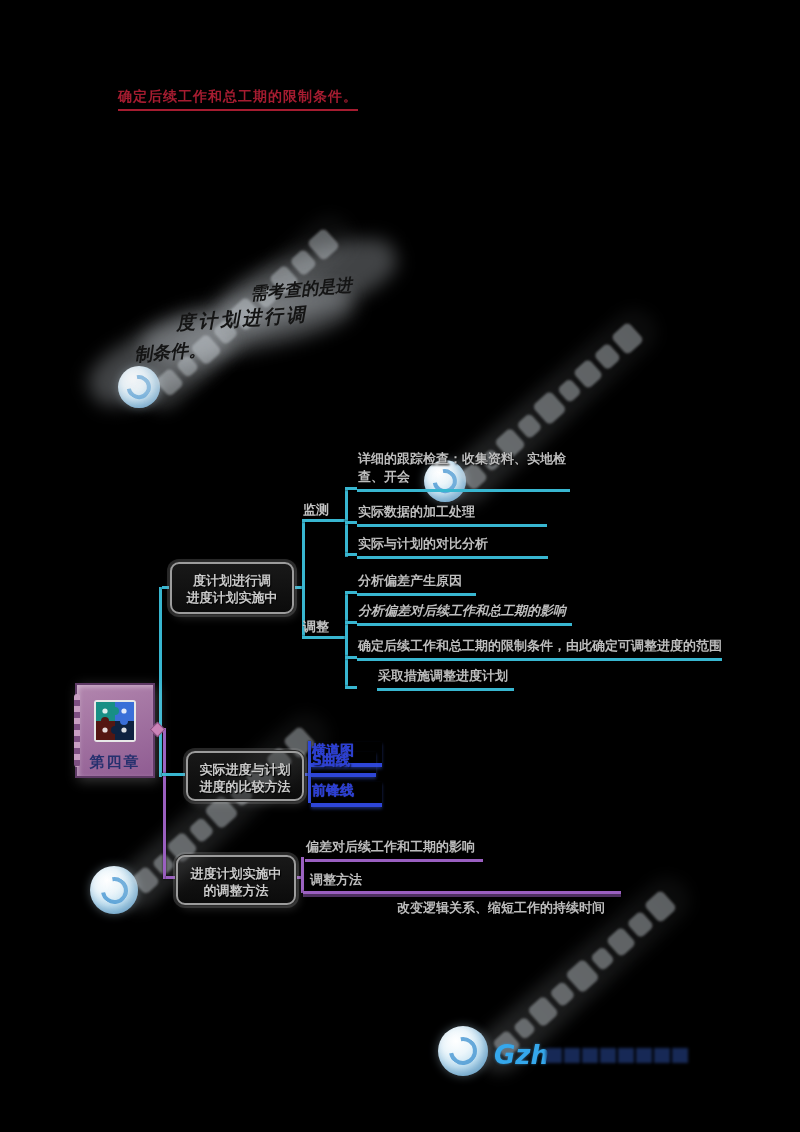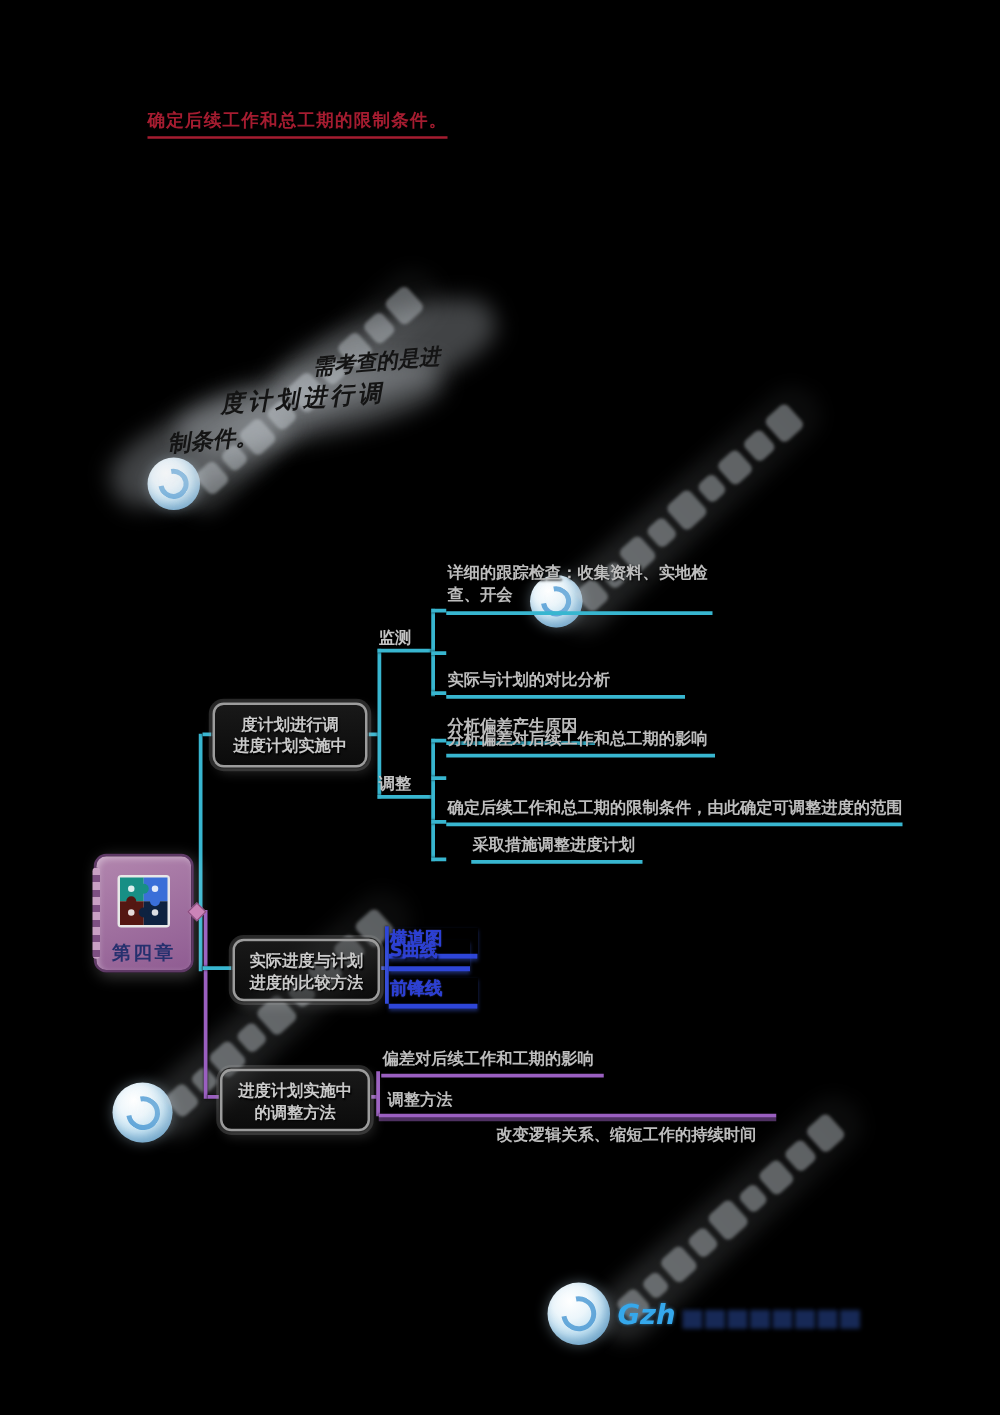--- a/index.html
+++ b/index.html
@@ -33,21 +33,21 @@
   .blue{background:#2e46d8;box-shadow:0 0 2px rgba(0,0,0,.9);}
   .purple{background:#9a5fc0;box-shadow:0 0 2px rgba(0,0,0,.9);}
 
   .node{position:absolute;box-sizing:border-box;border:2px solid #9c9c9c;border-radius:9px;
     background:linear-gradient(rgba(70,70,70,.35),rgba(25,25,25,.45));
     box-shadow:0 0 0 1px #2a2a2a, 0 0 0 3px rgba(150,150,150,.25), 3px 4px 9px rgba(255,255,255,.14);
     color:#c9c9c9;font-size:13px;font-weight:bold;text-align:center;line-height:17px;
     padding-top:8px;z-index:4;text-shadow:1px 1px 1px #000;}
   .node span{display:block;}
 
-  .root-node{position:absolute;box-sizing:border-box;border:2px solid #5f3a66;border-radius:10px;
+  .root-node{position:absolute;box-sizing:border-box;border:2px solid #5f3a66;border-radius:0;
     background:linear-gradient(160deg,#b286ae,#8f5c92);z-index:4;text-align:center;
     box-shadow:3px 3px 12px rgba(255,255,255,.22), inset 2px 2px 5px rgba(255,255,255,.35);}
   .root-node::before{content:"";position:absolute;left:-3px;top:9px;bottom:9px;width:6px;border-radius:3px;
     background:repeating-linear-gradient(180deg,#c9a0c4 0 6px,#7d4f82 6px 12px);}
   .root-label{color:#26306e;font-weight:bold;font-size:15px;margin-top:6px;letter-spacing:2px;}
 
   .diamond{position:absolute;width:9px;height:9px;background:#cb84b8;border:1px solid #8a4f80;
     transform:rotate(45deg);z-index:5;}
 
   .group-label{position:absolute;color:#c4c4c4;font-size:13px;font-weight:bold;white-space:nowrap;
@@ -58,21 +58,21 @@
   .leaf.u-cyan{border-bottom:3px solid #38b6d0;}
   .leaf.u-purple{border-bottom:3px solid #9a5fc0;}
   .leaf.wrap{white-space:normal;line-height:18px;}
   .leaf.blue-leaf{color:#2b3fd4;font-size:14px;border-bottom:4px solid #2e46d8;
     text-shadow:0 0 1px #4c5ce8, 1px 1px 2px #000;box-shadow:0 2px 3px rgba(60,90,220,.45);}
 
   .purple-longline{position:absolute;height:3px;background:#9a5fc0;z-index:3;
     box-shadow:0 3px 0 rgba(154,95,192,.5), 0 0 2px rgba(0,0,0,.9);}
 
   
-  .footer-brand{position:absolute;color:#35a8ec;font-size:22px;font-weight:bold;font-style:italic;
+  .footer-brand{position:absolute;color:#35a8ec;font-size:26px;font-weight:bold;font-style:italic;
     z-index:3;text-shadow:0 0 3px rgba(60,160,230,.6);}
   .smudge-row{position:absolute;display:flex;align-items:center;z-index:3;}
   .smudge-blob{width:16px;height:15px;margin-right:2px;background:rgba(25,45,95,.9);filter:blur(1.5px);}
 </style>
 </head>
 <body>
 
 <div class="canvas">
 
   <div class="wm-logo" style="left:118px;top:366px;width:42px;height:42px;"></div>
@@ -172,30 +172,31 @@
 
   <div class="group-label" style="left:303px;top:501px;">监测</div>
   <div class="group-label" style="left:303px;top:618px;">调整</div>
 
   <div class="line cyan" style="left:345px;top:487px;width:3px;height:70px;"></div>
   <div class="line cyan" style="left:345px;top:487px;width:12px;height:3px;"></div>
   <div class="line cyan" style="left:345px;top:521px;width:12px;height:3px;"></div>
   <div class="line cyan" style="left:345px;top:553px;width:12px;height:3px;"></div>
 
   <div class="leaf u-cyan wrap" style="left:357px;top:450px;width:212px;">详细的跟踪检查：收集资料、实地检查、开会</div>
+  <div class="leaf u-cyan" style="left:357px;top:503px;padding-right:72px;">实际数据的加工处理</div>
   <div class="leaf u-cyan" style="left:357px;top:535px;padding-right:60px;">实际与计划的对比分析</div>
 
   <div class="line cyan" style="left:345px;top:591px;width:3px;height:98px;"></div>
   <div class="line cyan" style="left:345px;top:591px;width:12px;height:3px;"></div>
   <div class="line cyan" style="left:345px;top:621px;width:12px;height:3px;"></div>
   <div class="line cyan" style="left:345px;top:656px;width:12px;height:3px;"></div>
   <div class="line cyan" style="left:345px;top:686px;width:12px;height:3px;"></div>
 
   <div class="leaf u-cyan" style="left:357px;top:572px;padding-right:14px;">分析偏差产生原因</div>
-  <div class="leaf u-cyan" style="left:357px;top:582px;padding-right:6px;">分析偏差对后续工作和总工期的影响</div>
+  <div class="leaf u-cyan" style="left:357px;top:602px;padding-right:6px;font-style:italic;">分析偏差对后续工作和总工期的影响</div>
   <div class="leaf u-cyan" style="left:357px;top:637px;">确定后续工作和总工期的限制条件，由此确定可调整进度的范围</div>
   <div class="leaf u-cyan" style="left:377px;top:667px;padding-right:6px;">采取措施调整进度计划</div>
 
   <div class="line cyan" style="left:162px;top:773px;width:24px;height:3px;"></div>
   <div class="node" style="left:186px;top:751px;width:118px;height:50px;">
     <span>实际进度与计划</span>
     <span>进度的比较方法</span>
   </div>
   <div class="line blue" style="left:304px;top:773px;width:5px;height:3px;"></div>
   <div class="line blue" style="left:308px;top:741px;width:3px;height:62px;"></div>

